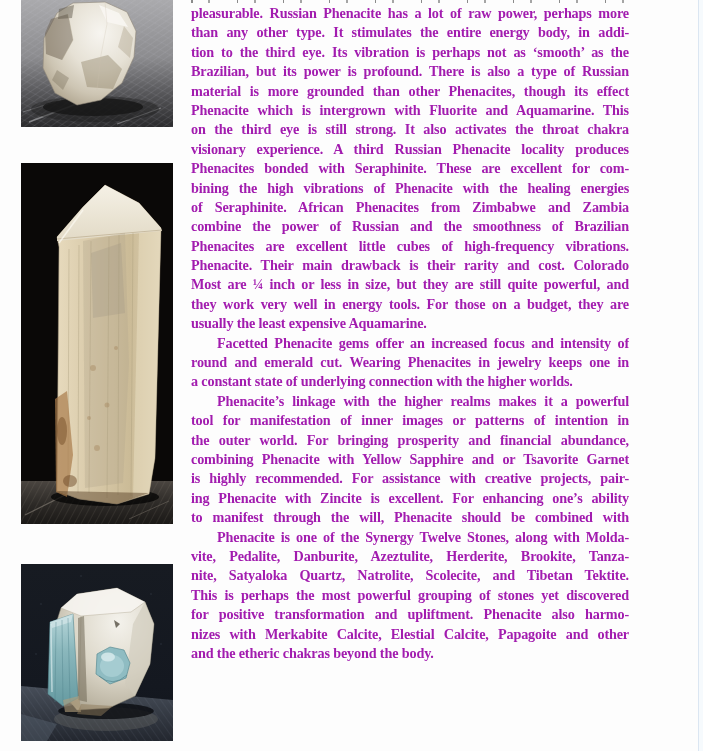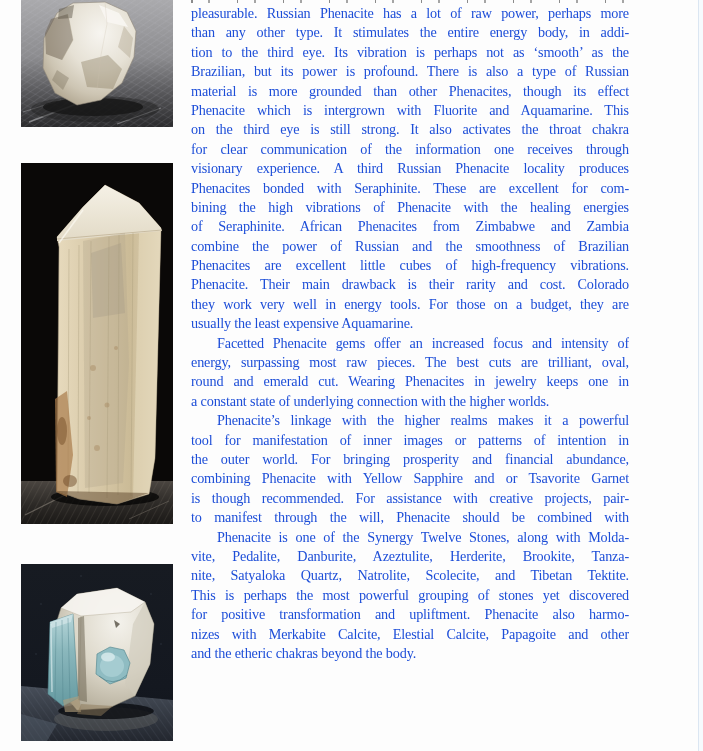--- a/index.html
+++ b/index.html
@@ -13,21 +13,21 @@
   
   .photo{position:absolute;left:21px;width:152px;margin:0;padding:0;overflow:hidden;background:#000;}
   #photo1{top:0;height:127px;}
   #photo2{top:163px;height:361px;}
   #photo3{top:564px;height:177px;}
   .photo svg{display:block;width:100%;height:100%;}
 
   
   .text-col{
     position:absolute;left:191px;top:4px;width:438px;
-    color:#1d4ed8;font-size:14.2px;letter-spacing:-0.15px;
+    color:#a21caf;font-size:14.2px;letter-spacing:-0.15px;font-weight:bold;
   }
   .line{
     height:19.4px;line-height:19.4px;overflow:hidden;
     text-align:justify;text-align-last:justify;
   }
   .line.last{text-align-last:left;}
   .line.indent{text-indent:26px;}
 
   
   .clipped-top{
@@ -214,39 +214,39 @@
   <div class="clipped-top"></div>
 
   <main class="text-col">
       <div class="line">pleasurable. Russian Phenacite has a lot of raw power, perhaps more</div>
       <div class="line">than any other type. It stimulates the entire energy body, in addi-</div>
       <div class="line">tion to the third eye. Its vibration is perhaps not as ‘smooth’ as the</div>
       <div class="line">Brazilian, but its power is profound. There is also a type of Russian</div>
       <div class="line">material is more grounded than other Phenacites, though its effect</div>
       <div class="line">Phenacite which is intergrown with Fluorite and Aquamarine. This</div>
       <div class="line">on the third eye is still strong. It also activates the throat chakra</div>
-      <div class="line">for clear communication of the information one receives through</div>
       <div class="line">visionary experience. A third Russian Phenacite locality produces</div>
       <div class="line">Phenacites bonded with Seraphinite. These are excellent for com-</div>
       <div class="line">bining the high vibrations of Phenacite with the healing energies</div>
       <div class="line">of Seraphinite. African Phenacites from Zimbabwe and Zambia</div>
       <div class="line">combine the power of Russian and the smoothness of Brazilian</div>
       <div class="line">Phenacites are excellent little cubes of high-frequency vibrations.</div>
       <div class="line">Phenacite. Their main drawback is their rarity and cost. Colorado</div>
+      <div class="line">Most are ¼ inch or less in size, but they are still quite powerful, and</div>
       <div class="line">they work very well in energy tools. For those on a budget, they are</div>
       <div class="line last">usually the least expensive Aquamarine.</div>
       <div class="line indent">Facetted Phenacite gems offer an increased focus and intensity of</div>
-      <div class="line">energy, surpassing most raw pieces. The best cuts are trilliant, oval,</div>
       <div class="line">round and emerald cut. Wearing Phenacites in jewelry keeps one in</div>
       <div class="line last">a constant state of underlying connection with the higher worlds.</div>
       <div class="line indent">Phenacite’s linkage with the higher realms makes it a powerful</div>
       <div class="line">tool for manifestation of inner images or patterns of intention in</div>
       <div class="line">the outer world. For bringing prosperity and financial abundance,</div>
       <div class="line">combining Phenacite with Yellow Sapphire and or Tsavorite Garnet</div>
-      <div class="line">is though recommended. For assistance with creative projects, pair-</div>
+      <div class="line">is highly recommended. For assistance with creative projects, pair-</div>
+      <div class="line">ing Phenacite with Zincite is excellent. For enhancing one’s ability</div>
       <div class="line">to manifest through the will, Phenacite should be combined with</div>
       <div class="line indent">Phenacite is one of the Synergy Twelve Stones, along with Molda-</div>
       <div class="line">vite, Pedalite, Danburite, Azeztulite, Herderite, Brookite, Tanza-</div>
       <div class="line">nite, Satyaloka Quartz, Natrolite, Scolecite, and Tibetan Tektite.</div>
       <div class="line">This is perhaps the most powerful grouping of stones yet discovered</div>
       <div class="line">for positive transformation and upliftment. Phenacite also harmo-</div>
       <div class="line">nizes with Merkabite Calcite, Elestial Calcite, Papagoite and other</div>
       <div class="line last">and the etheric chakras beyond the body.</div>
     </main>
 

